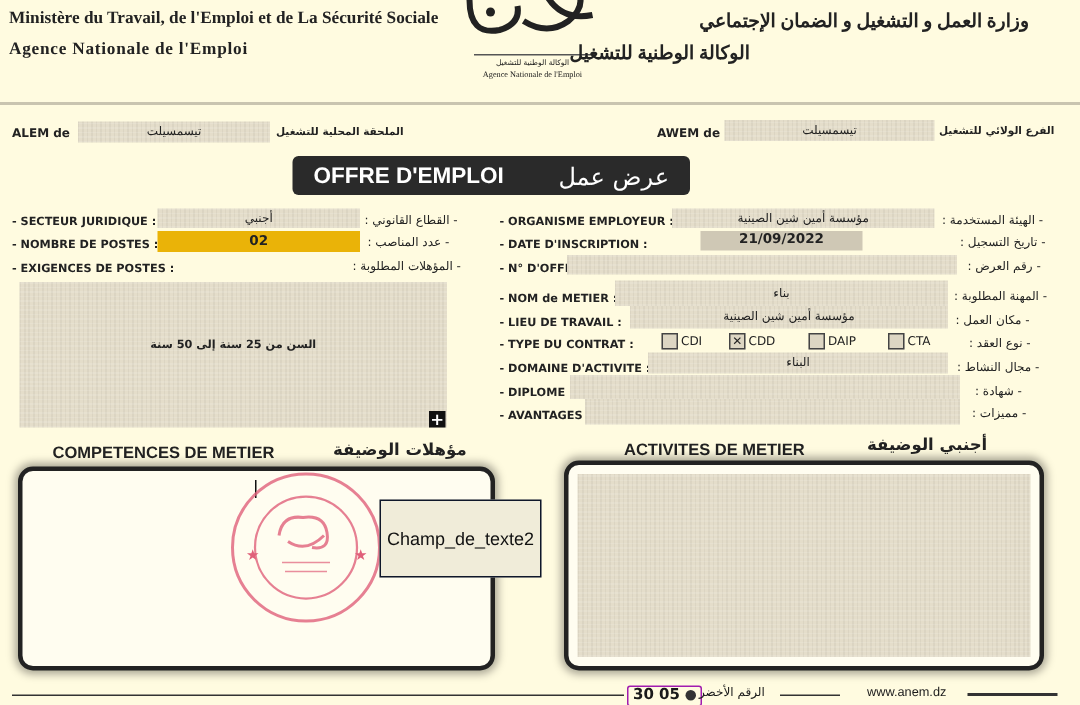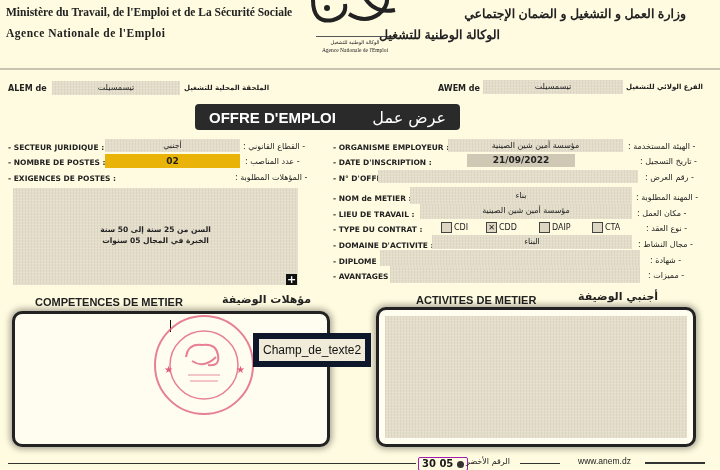--- a/index.html
+++ b/index.html
@@ -4,21 +4,21 @@
 <style>
   html, body { margin:0; padding:0; }
   body {
     width:720px; height:470px; overflow:hidden; position:relative;
     background:#fffbe0;
     font-family:"DejaVu Sans", sans-serif;
     color:#1a1a1a;
   }
   .abs { position:absolute; }
   .hdr-fr { font-family:"Liberation Serif", serif; font-weight:bold; font-size:11.5px; color:#222; }
-  .hdr-ar { font-family:Liberation Sans, sans-serif; font-weight:bold; font-size:12.5px; color:#222; direction:rtl;text-align:right; }
+  .hdr-ar { font-family:Liberation Serif, serif; font-weight:bold; font-size:12.5px; color:#222; direction:rtl;text-align:right; }
   .sep { position:absolute; left:0; width:720px; height:2px; background:#c9c4b0; }
   .lbl { font-size:7.5px; font-weight:bold; color:#222; white-space:nowrap; }
   .lbl-ar { font-size:8px; color:#222; white-space:nowrap; direction:rtl; }
   .field {
     position:absolute; background:#e4ddca;
     background-image:repeating-linear-gradient(0deg, rgba(255,255,255,0.12) 0 1px, transparent 1px 3px),
                      repeating-linear-gradient(90deg, rgba(0,0,0,0.04) 0 1px, transparent 1px 3px);
     font-size:8px; text-align:center; line-height:14px; color:#222;
   }
   .field.dark { background:#cfc8b5; font-weight:bold; font-size:9px; }
@@ -38,22 +38,22 @@
   }
   .box .inner {
     position:absolute; left:6px; top:6px; right:6px; bottom:6px;
     background:#e4ddca;
     background-image:repeating-linear-gradient(0deg, rgba(255,255,255,0.12) 0 1px, transparent 1px 3px),
                      repeating-linear-gradient(90deg, rgba(0,0,0,0.04) 0 1px, transparent 1px 3px);
   }
   .sec-title { position:absolute; font-weight:bold; font-size:11px; font-family:"Liberation Sans", sans-serif; color:#222; }
   .sec-title-ar { position:absolute; font-weight:bold; font-size:11px; direction:rtl; color:#222; }
   .tooltip {
-    position:absolute; left:253px; top:333px; background:#f0ecd9; border:6px solid #0f172a;
-    font-family:"Liberation Sans", sans-serif; font-size:12px; padding:4px 4px; color:#111;
+    position:absolute; left:253px; top:333px; background:#f0ecd9; border:1px solid #0f172a;
+    font-family:"Liberation Sans", sans-serif; font-size:12px; padding:18px 4px; color:#111;
   }
   .plus-btn {
     position:absolute; left:286px; top:274px; width:11px; height:11px; background:#111; color:#fff;
     font-size:11px; line-height:11px; text-align:center; font-weight:bold;
   }
   .footer-line { position:absolute; height:1px; background:#333; }
   .phone-box { position:absolute; left:418px; top:457px; border:1px solid #a21caf; border-radius:2px; font-size:10px; font-weight:bold; padding:0 3px; line-height:12px; }
 </style>
 </head>
 <body>
@@ -97,21 +97,20 @@
 
 <div class="abs lbl" style="left:8px;top:158px;">- NOMBRE DE POSTES :</div>
 <div class="field dark" style="left:105px;top:154px;width:135px;height:14px;background:#eab308;">02</div>
 <div class="abs lbl-ar" style="left:245px;top:157px;">- عدد المناصب :</div>
 
 <div class="abs lbl" style="left:8px;top:174px;">- EXIGENCES DE POSTES :</div>
 <div class="abs lbl-ar" style="left:235px;top:173px;">- المؤهلات المطلوبة :</div>
 
 <div class="field" style="left:13px;top:188px;width:285px;height:97px;">
   <div style="position:absolute;left:0;right:0;top:36px;font-size:7.5px;line-height:11px;font-weight:bold;direction:rtl;">السن من 25 سنة إلى 50 سنة</div>
-  <div style="position:absolute;left:0;right:0;top:47px;font-size:7.5px;line-height:11px;font-weight:bold;direction:rtl;">الخبرة في المجال 05 سنوات</div>
 </div>
 <div class="plus-btn">+</div>
 
 <div class="abs lbl" style="left:333px;top:143px;">- ORGANISME EMPLOYEUR :</div>
 <div class="field" style="left:448px;top:139px;width:175px;height:13px;">مؤسسة أمين شين الصينية</div>
 <div class="abs lbl-ar" style="left:628px;top:142px;">- الهيئة المستخدمة :</div>
 
 <div class="abs lbl" style="left:333px;top:158px;">- DATE D'INSCRIPTION :</div>
 <div class="field dark" style="left:467px;top:154px;width:108px;height:13px;line-height:13px;">21/09/2022</div>
 <div class="abs lbl-ar" style="left:640px;top:157px;">- تاريخ التسجيل :</div>

